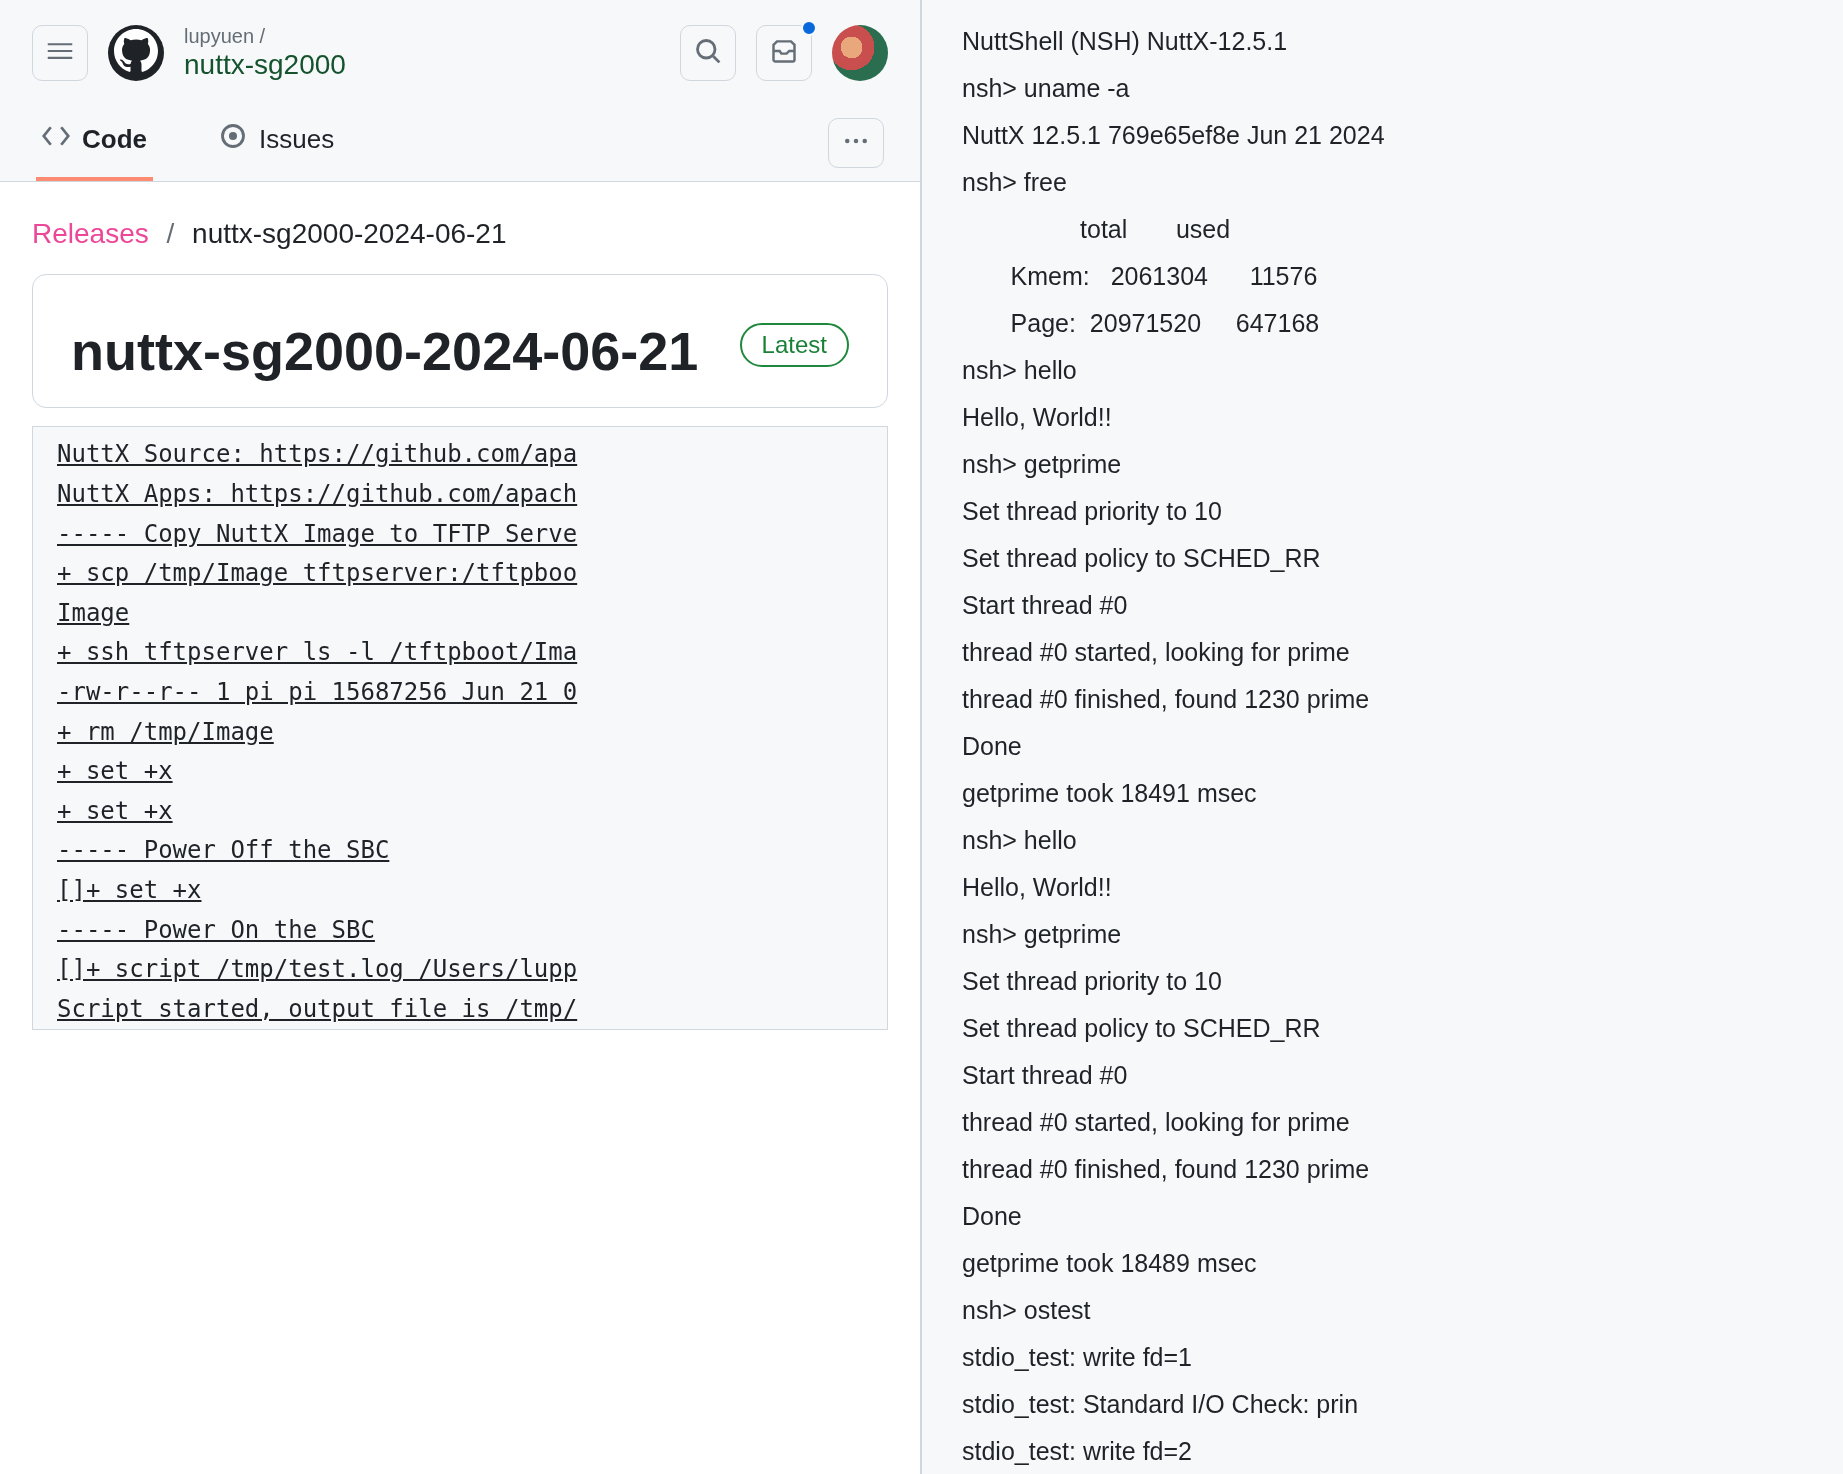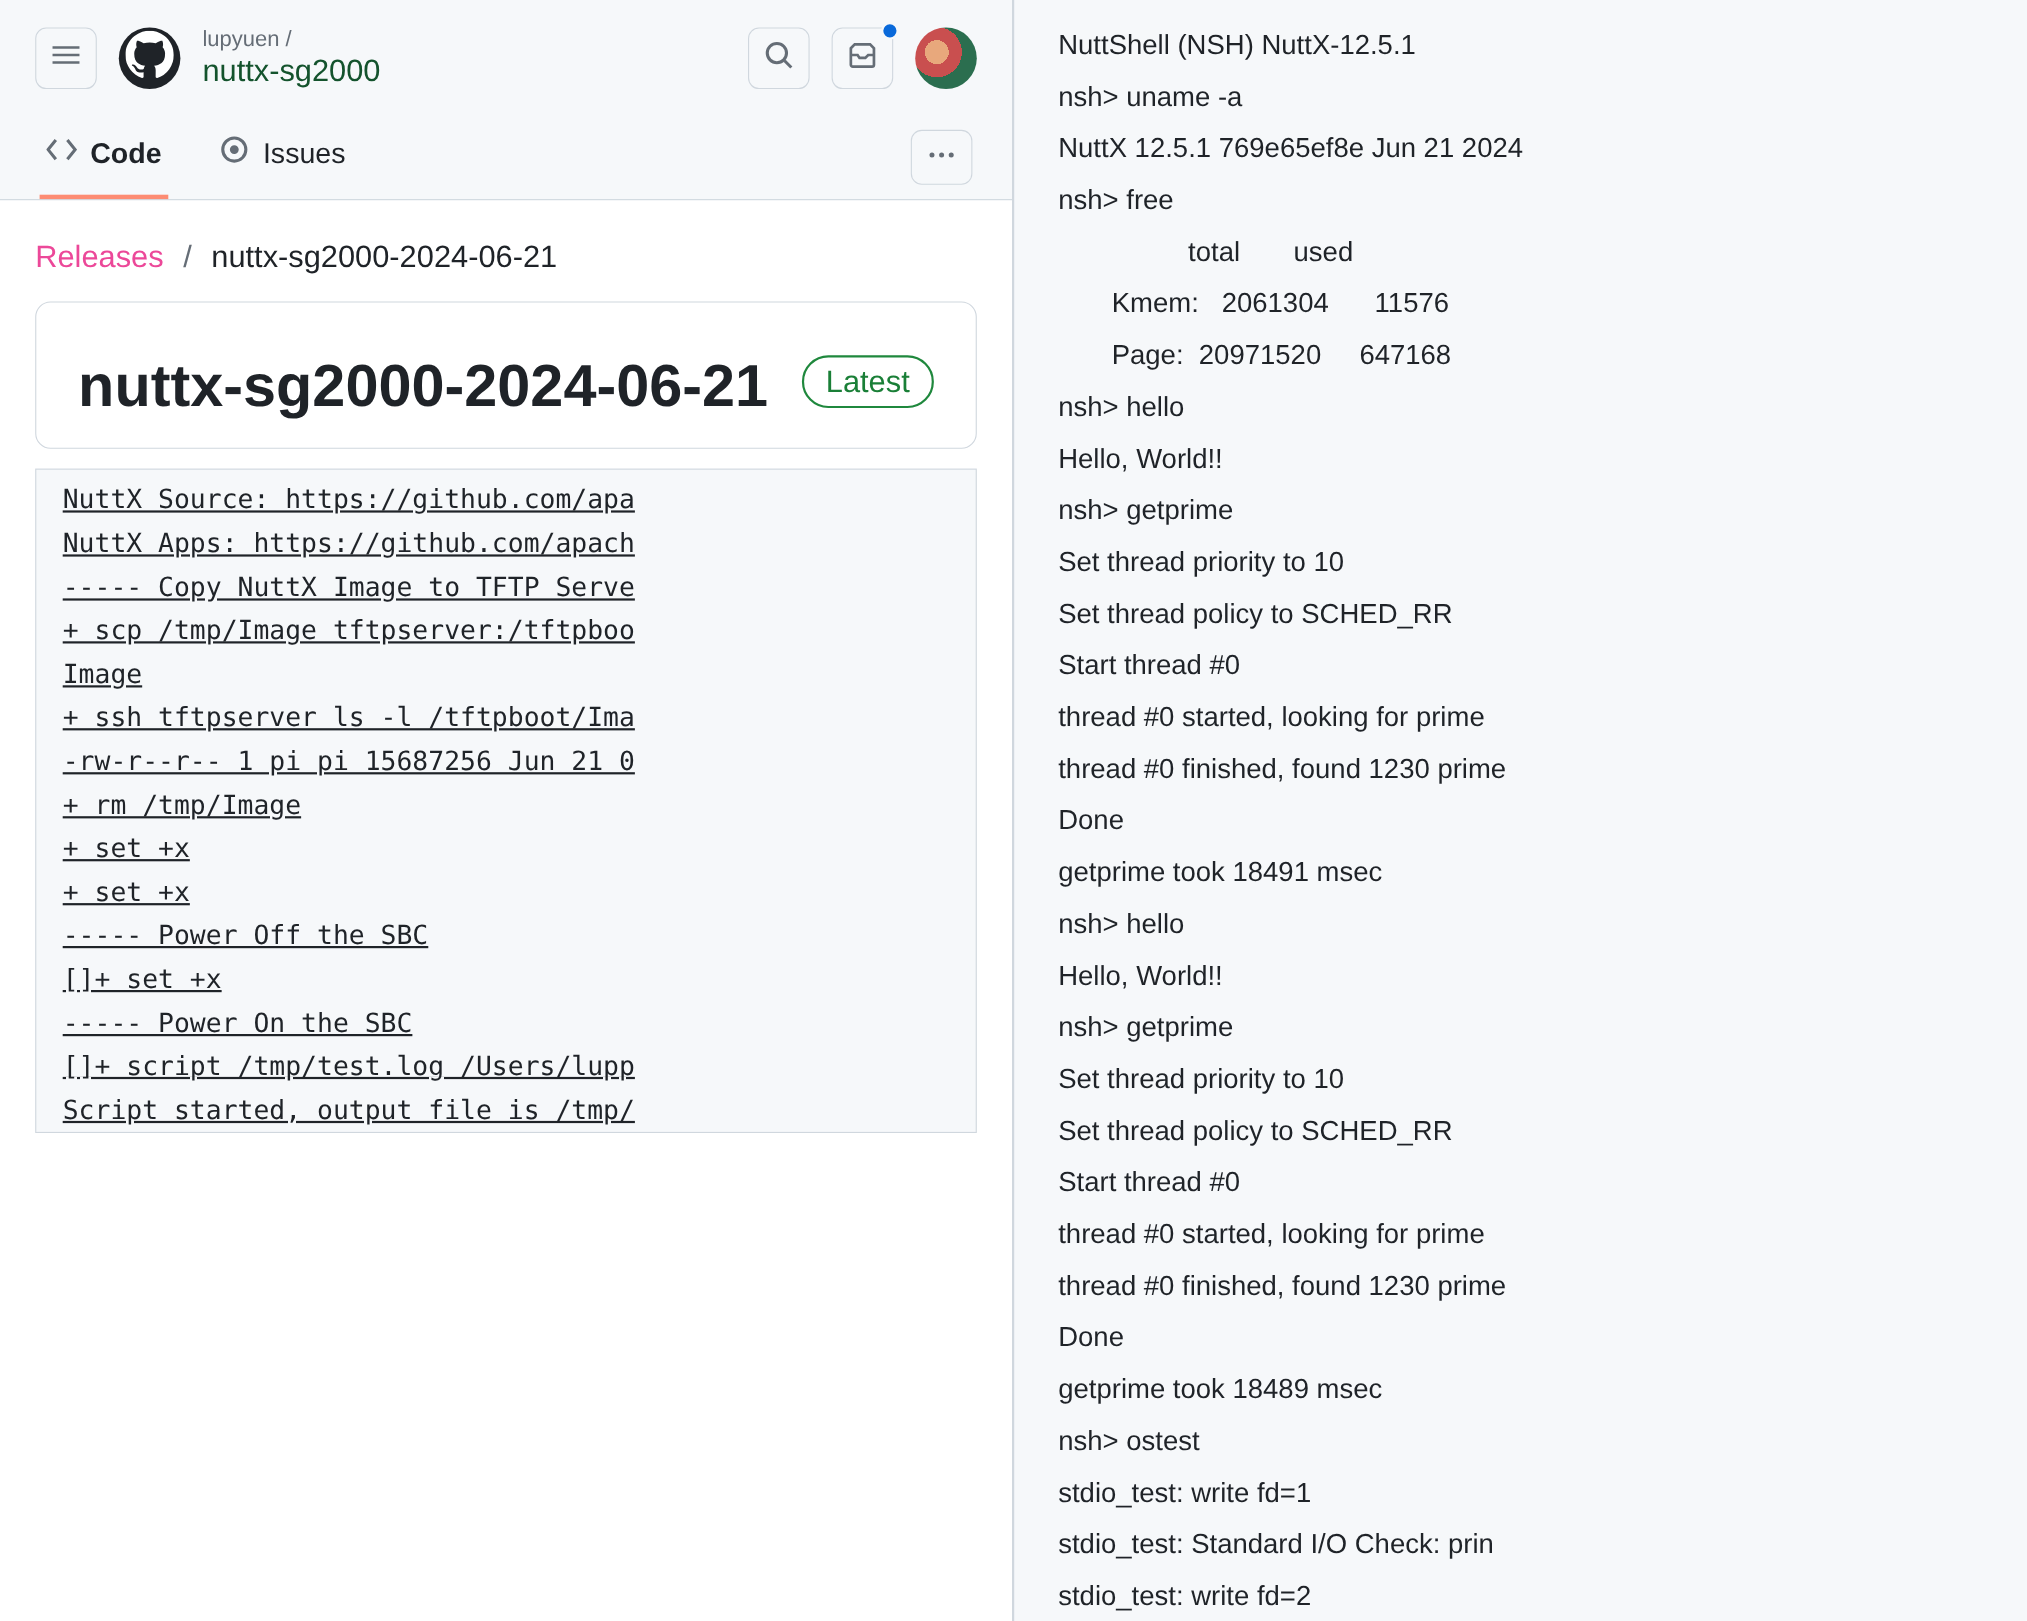--- a/index.html
+++ b/index.html
@@ -68,21 +68,21 @@
     border: 2px solid #f6f8fa;
   }
   .avatar {
     width: 56px; height: 56px;
     border-radius: 50%;
     background: radial-gradient(circle at 35% 40%, #e8a87c 0 22%, #c94f4f 22% 46%, #2b6e4f 46% 100%);
   }
   .tabs {
     display: flex;
     align-items: center;
-    gap: 40px;
+    gap: 60px;
     padding: 0 4px;
     justify-content: space-between;
   }
   .tab {
     display: flex;
     align-items: center;
     gap: 12px;
     padding: 16px 6px 20px 6px;
     font-size: 26px;
     color: #1f2328;
@@ -111,21 +111,21 @@
   }
   .release-title {
     font-size: 54px;
     font-weight: 700;
     line-height: 1.35;
     word-break: break-word;
   }
   .badge-latest {
     border: 2px solid #1f883d;
     color: #1a7f37;
-    font-size: 28px;
+    font-size: 24px;
     font-weight: 500;
     padding: 6px 20px;
     border-radius: 999px;
     white-space: nowrap;
     margin-top: 8px;
     text-align: center;
   }
   .codeblock {
     margin: 0 32px;
     border: 1px solid #d0d7de;

